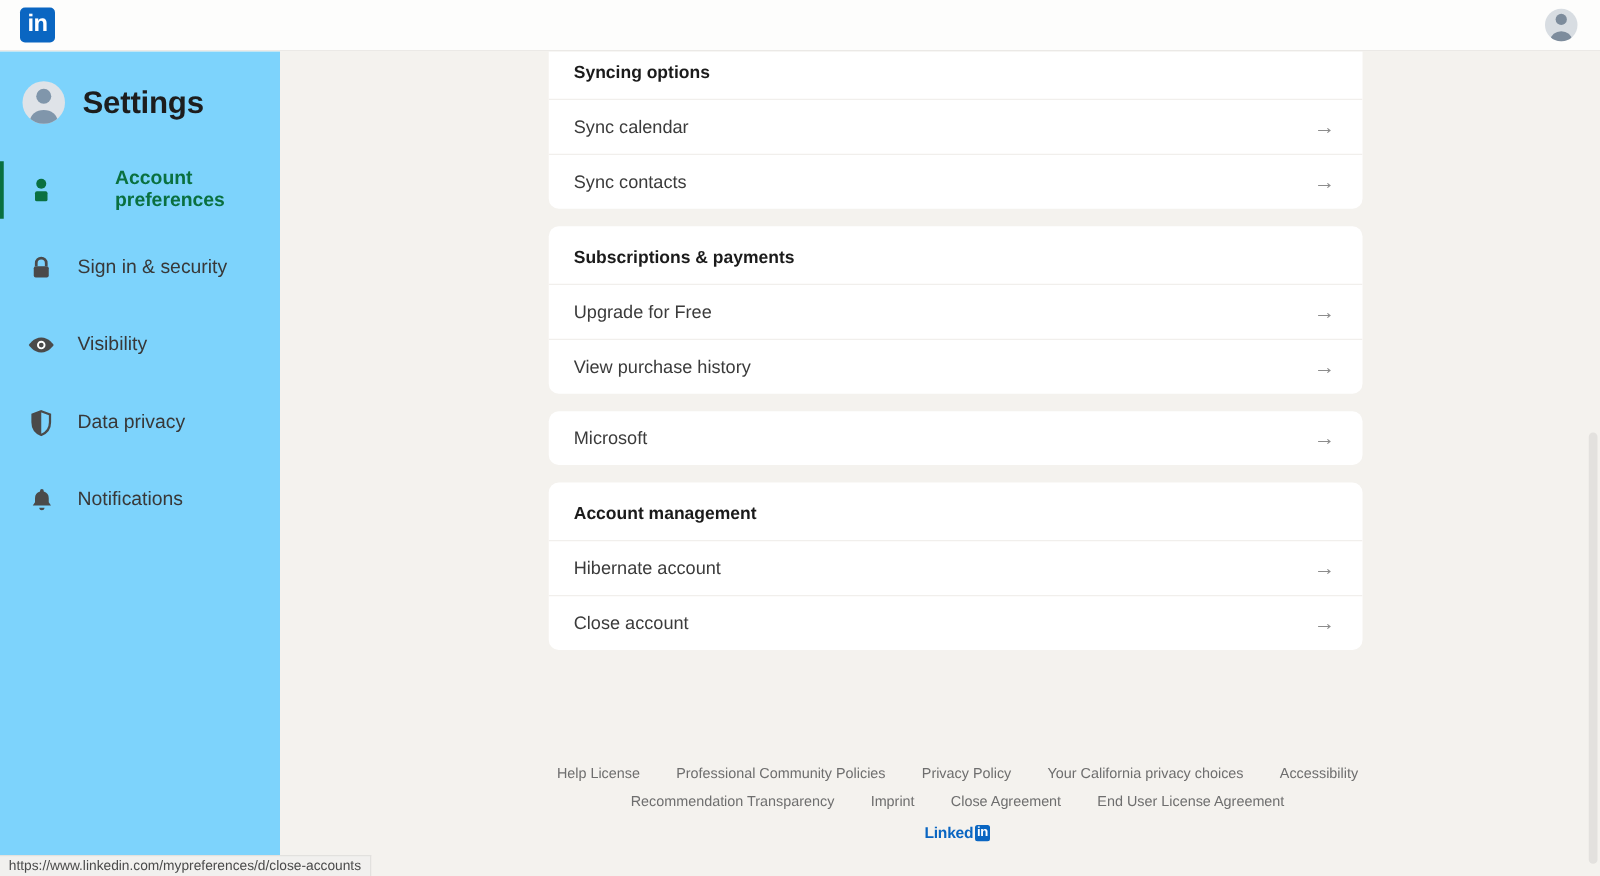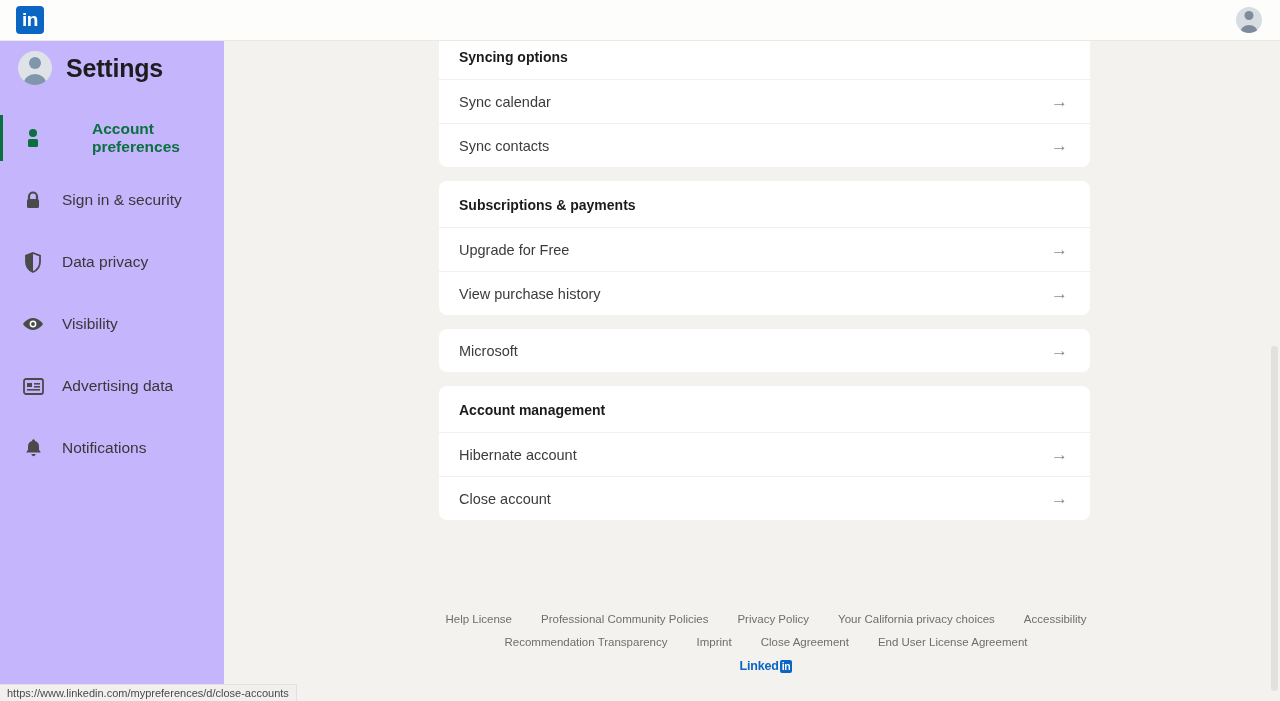--- a/index.html
+++ b/index.html
@@ -69,24 +69,24 @@
     bottom: -6px; left: 50%;
     transform: translateX(-50%);
     width: 17px; height: 14px;
     border-radius: 50% 50% 0 0;
     background: #7d8c9c;
   }
 
   
   .sidebar {
     position: absolute;
-    top: 27px; left: 0;
+    top: 41px; left: 0;
     width: 224px;
     height: 660px;
-    background: #c4b5fd;
+    background: #7dd3fc;
     padding-top: 16px;
   }
 
   .settings-title-row {
     display: flex;
     align-items: center;
     gap: 14px;
     padding: 8px 0 8px 18px;
   }
 
@@ -329,51 +329,39 @@
         <svg width="18" height="20" viewBox="0 0 18 20" fill="none">
           <path d="M5 9V6.5a4 4 0 0 1 8 0V9" stroke="#4a4a4a" stroke-width="2.2"></path>
           <rect x="3" y="9" width="12" height="9" rx="1.6" fill="#4a4a4a"></rect>
         </svg>
       </span>
       <span>Sign in &amp; security</span>
     </div>
 
     <div class="nav-item">
       <span class="nav-ico">
-        <svg width="18" height="21" viewBox="0 0 18 21" fill="none">
-          <path d="M9 1l7 2.6v6.2c0 5-3.1 8.6-7 10.2-3.9-1.6-7-5.2-7-10.2V3.6L9 1z" stroke="#4a4a4a" stroke-width="1.8" fill="none"></path>
-          <path d="M9 1v19.0c-3.9-1.6-7-5.2-7-10.2V3.6L9 1z" fill="#4a4a4a"></path>
-        </svg>
-      </span>
-      <span>Data privacy</span>
-    </div>
-
-    <div class="nav-item">
-      <span class="nav-ico">
         <svg width="22" height="16" viewBox="0 0 22 16" fill="none">
           <path d="M1 8s3.8-6 10-6 10 6 10 6-3.8 6-10 6S1 8 1 8z" fill="#4a4a4a"></path>
           <circle cx="11" cy="8" r="3.4" fill="#ffffff"></circle>
           <circle cx="11" cy="8" r="1.9" fill="#4a4a4a"></circle>
         </svg>
       </span>
       <span>Visibility</span>
     </div>
 
     <div class="nav-item">
       <span class="nav-ico">
-        <svg width="21" height="17" viewBox="0 0 21 17" fill="none">
-          <rect x="1" y="1" width="19" height="15" rx="2" stroke="#4a4a4a" stroke-width="1.8"></rect>
-          <rect x="4" y="5" width="5" height="4" fill="#4a4a4a"></rect>
-          <rect x="11" y="5" width="6" height="1.6" fill="#4a4a4a"></rect>
-          <rect x="11" y="8" width="6" height="1.6" fill="#4a4a4a"></rect>
-          <rect x="4" y="11" width="13" height="1.6" fill="#4a4a4a"></rect>
+        <svg width="18" height="21" viewBox="0 0 18 21" fill="none">
+          <path d="M9 1l7 2.6v6.2c0 5-3.1 8.6-7 10.2-3.9-1.6-7-5.2-7-10.2V3.6L9 1z" stroke="#4a4a4a" stroke-width="1.8" fill="none"></path>
+          <path d="M9 1v19.0c-3.9-1.6-7-5.2-7-10.2V3.6L9 1z" fill="#4a4a4a"></path>
         </svg>
       </span>
-      <span>Advertising data</span>
-    </div>
+      <span>Data privacy</span>
+    </div>
+
 
     <div class="nav-item">
       <span class="nav-ico">
         <svg width="19" height="20" viewBox="0 0 19 20" fill="#4a4a4a">
           <path d="M9.5 1.2a1.5 1.5 0 0 1 1.5 1.5v.4A5.6 5.6 0 0 1 15 8.5v3.3l1.8 2.6H2.2L4 11.8V8.5a5.6 5.6 0 0 1 4-5.4v-.4A1.5 1.5 0 0 1 9.5 1.2z"></path>
           <path d="M7.4 16.1h4.2a2.1 2.1 0 0 1-4.2 0z"></path>
         </svg>
       </span>
       <span>Notifications</span>
     </div>

